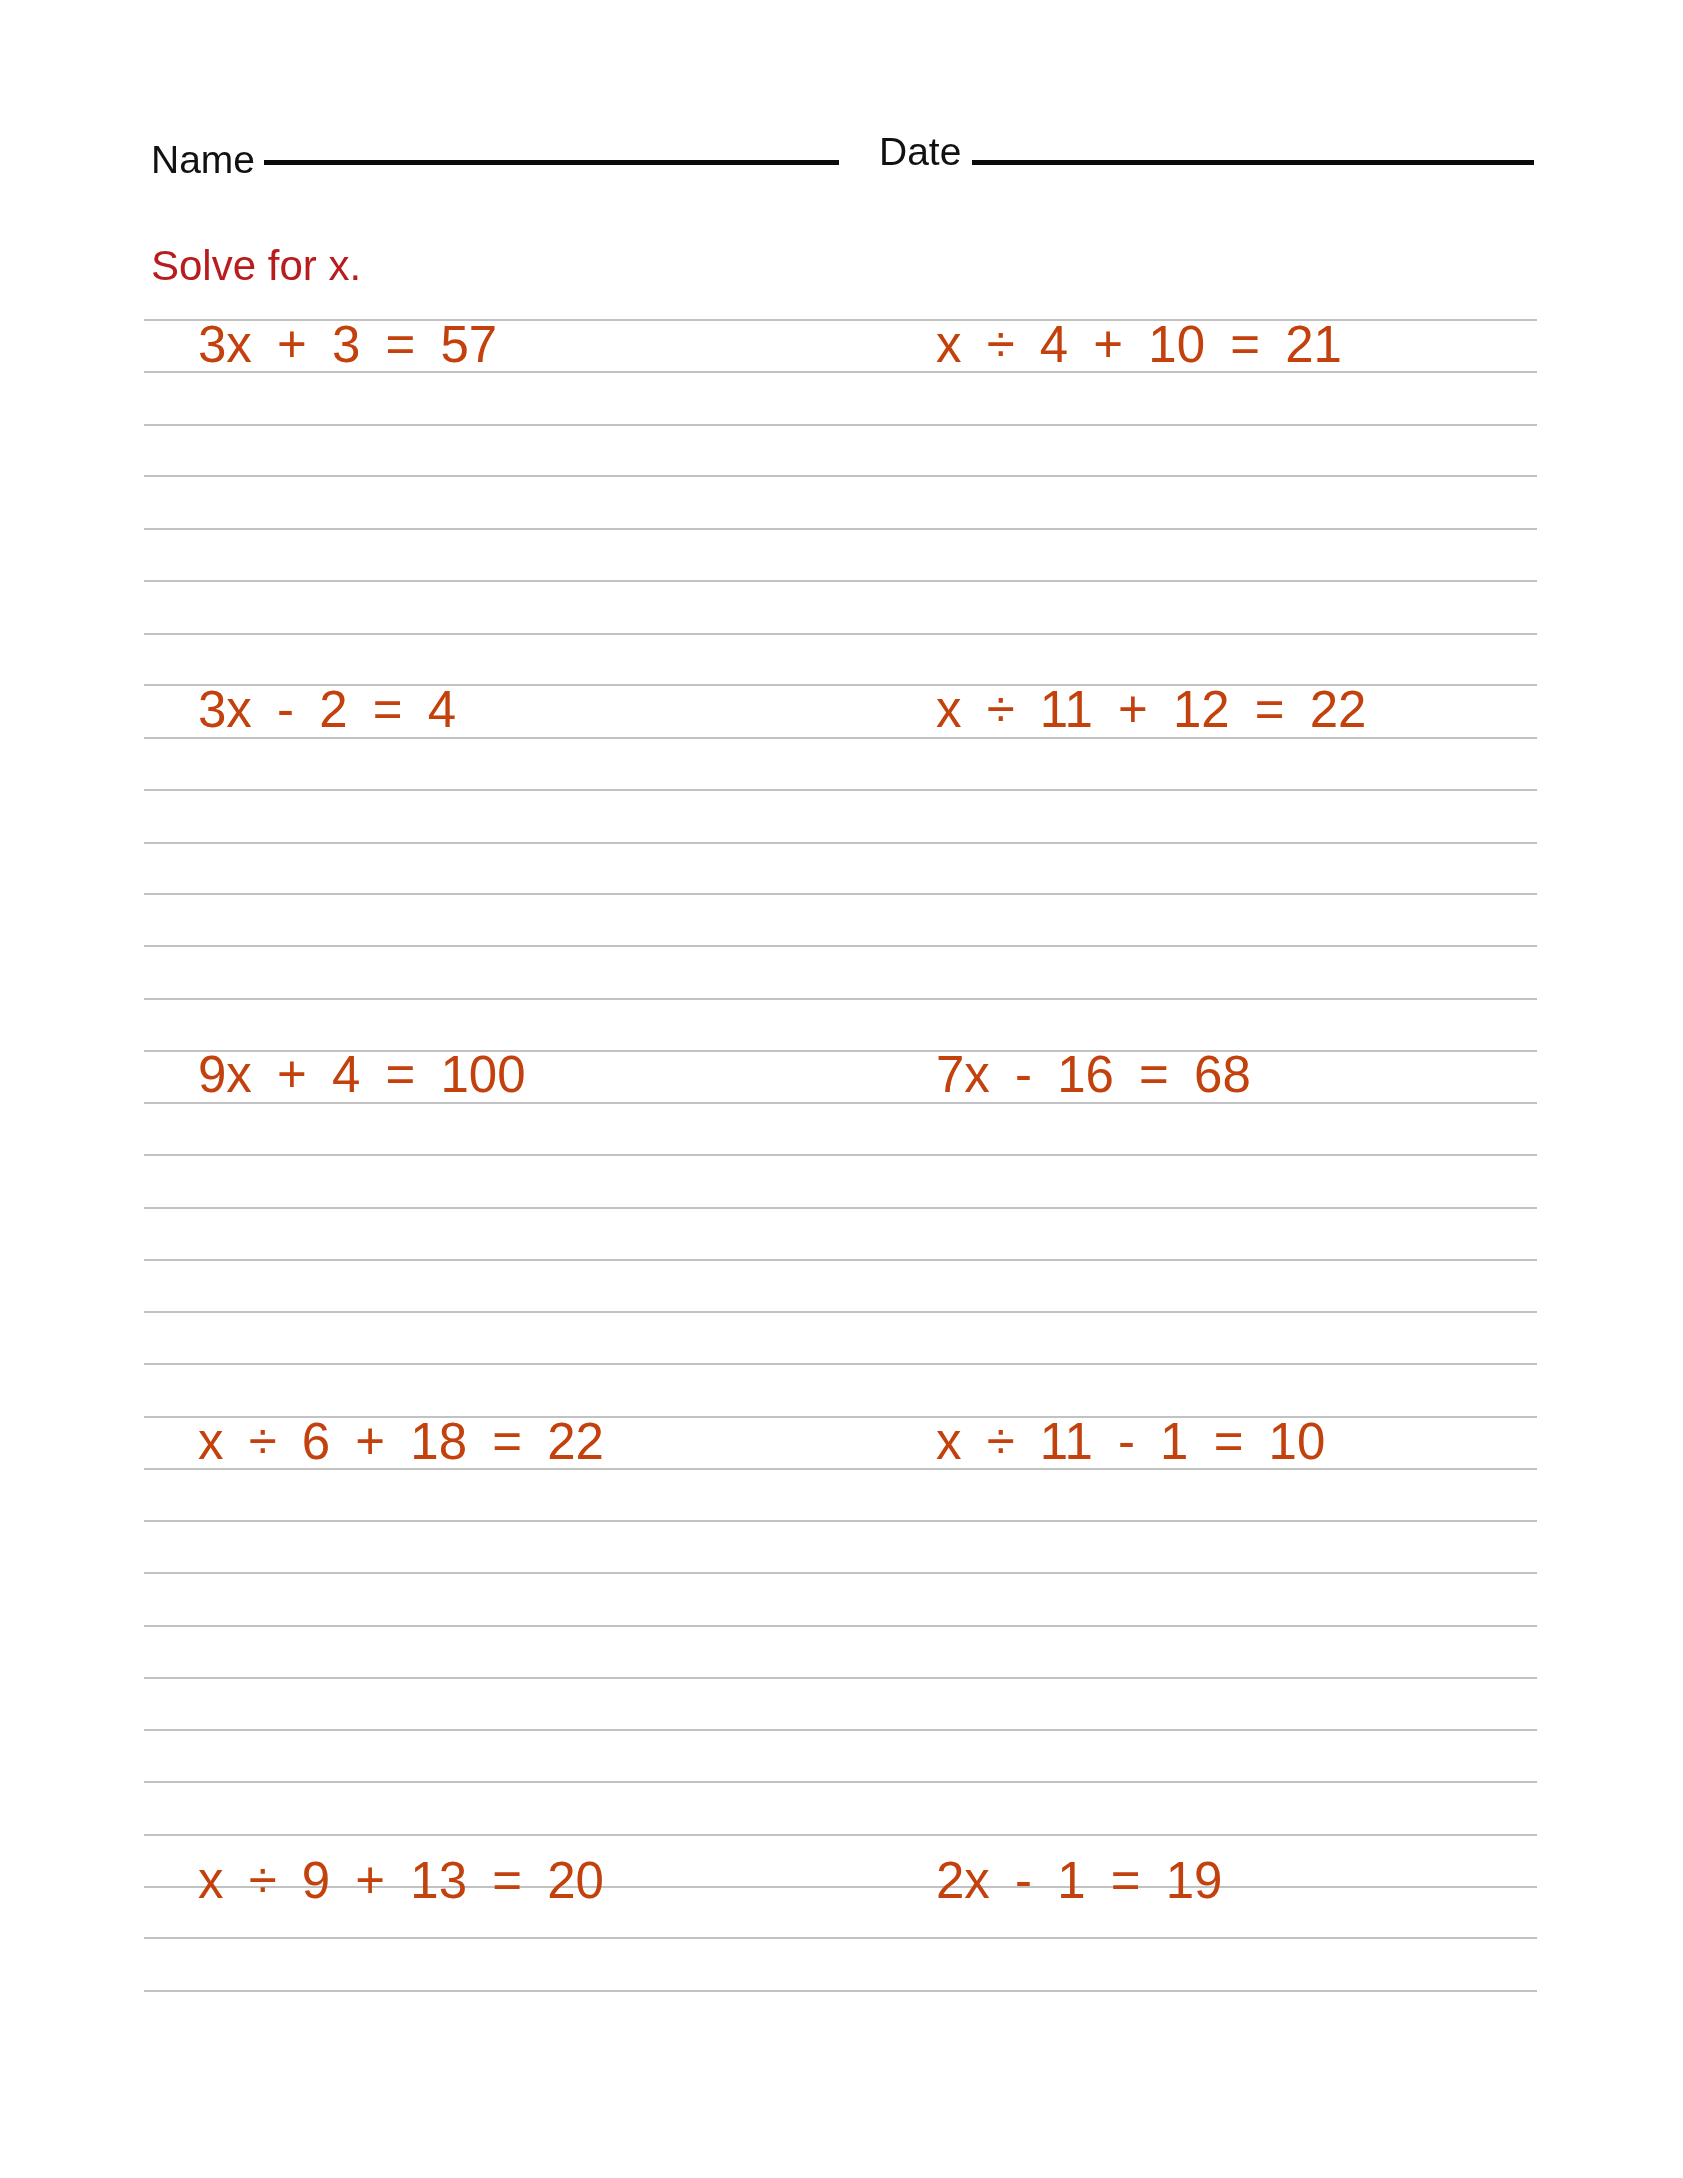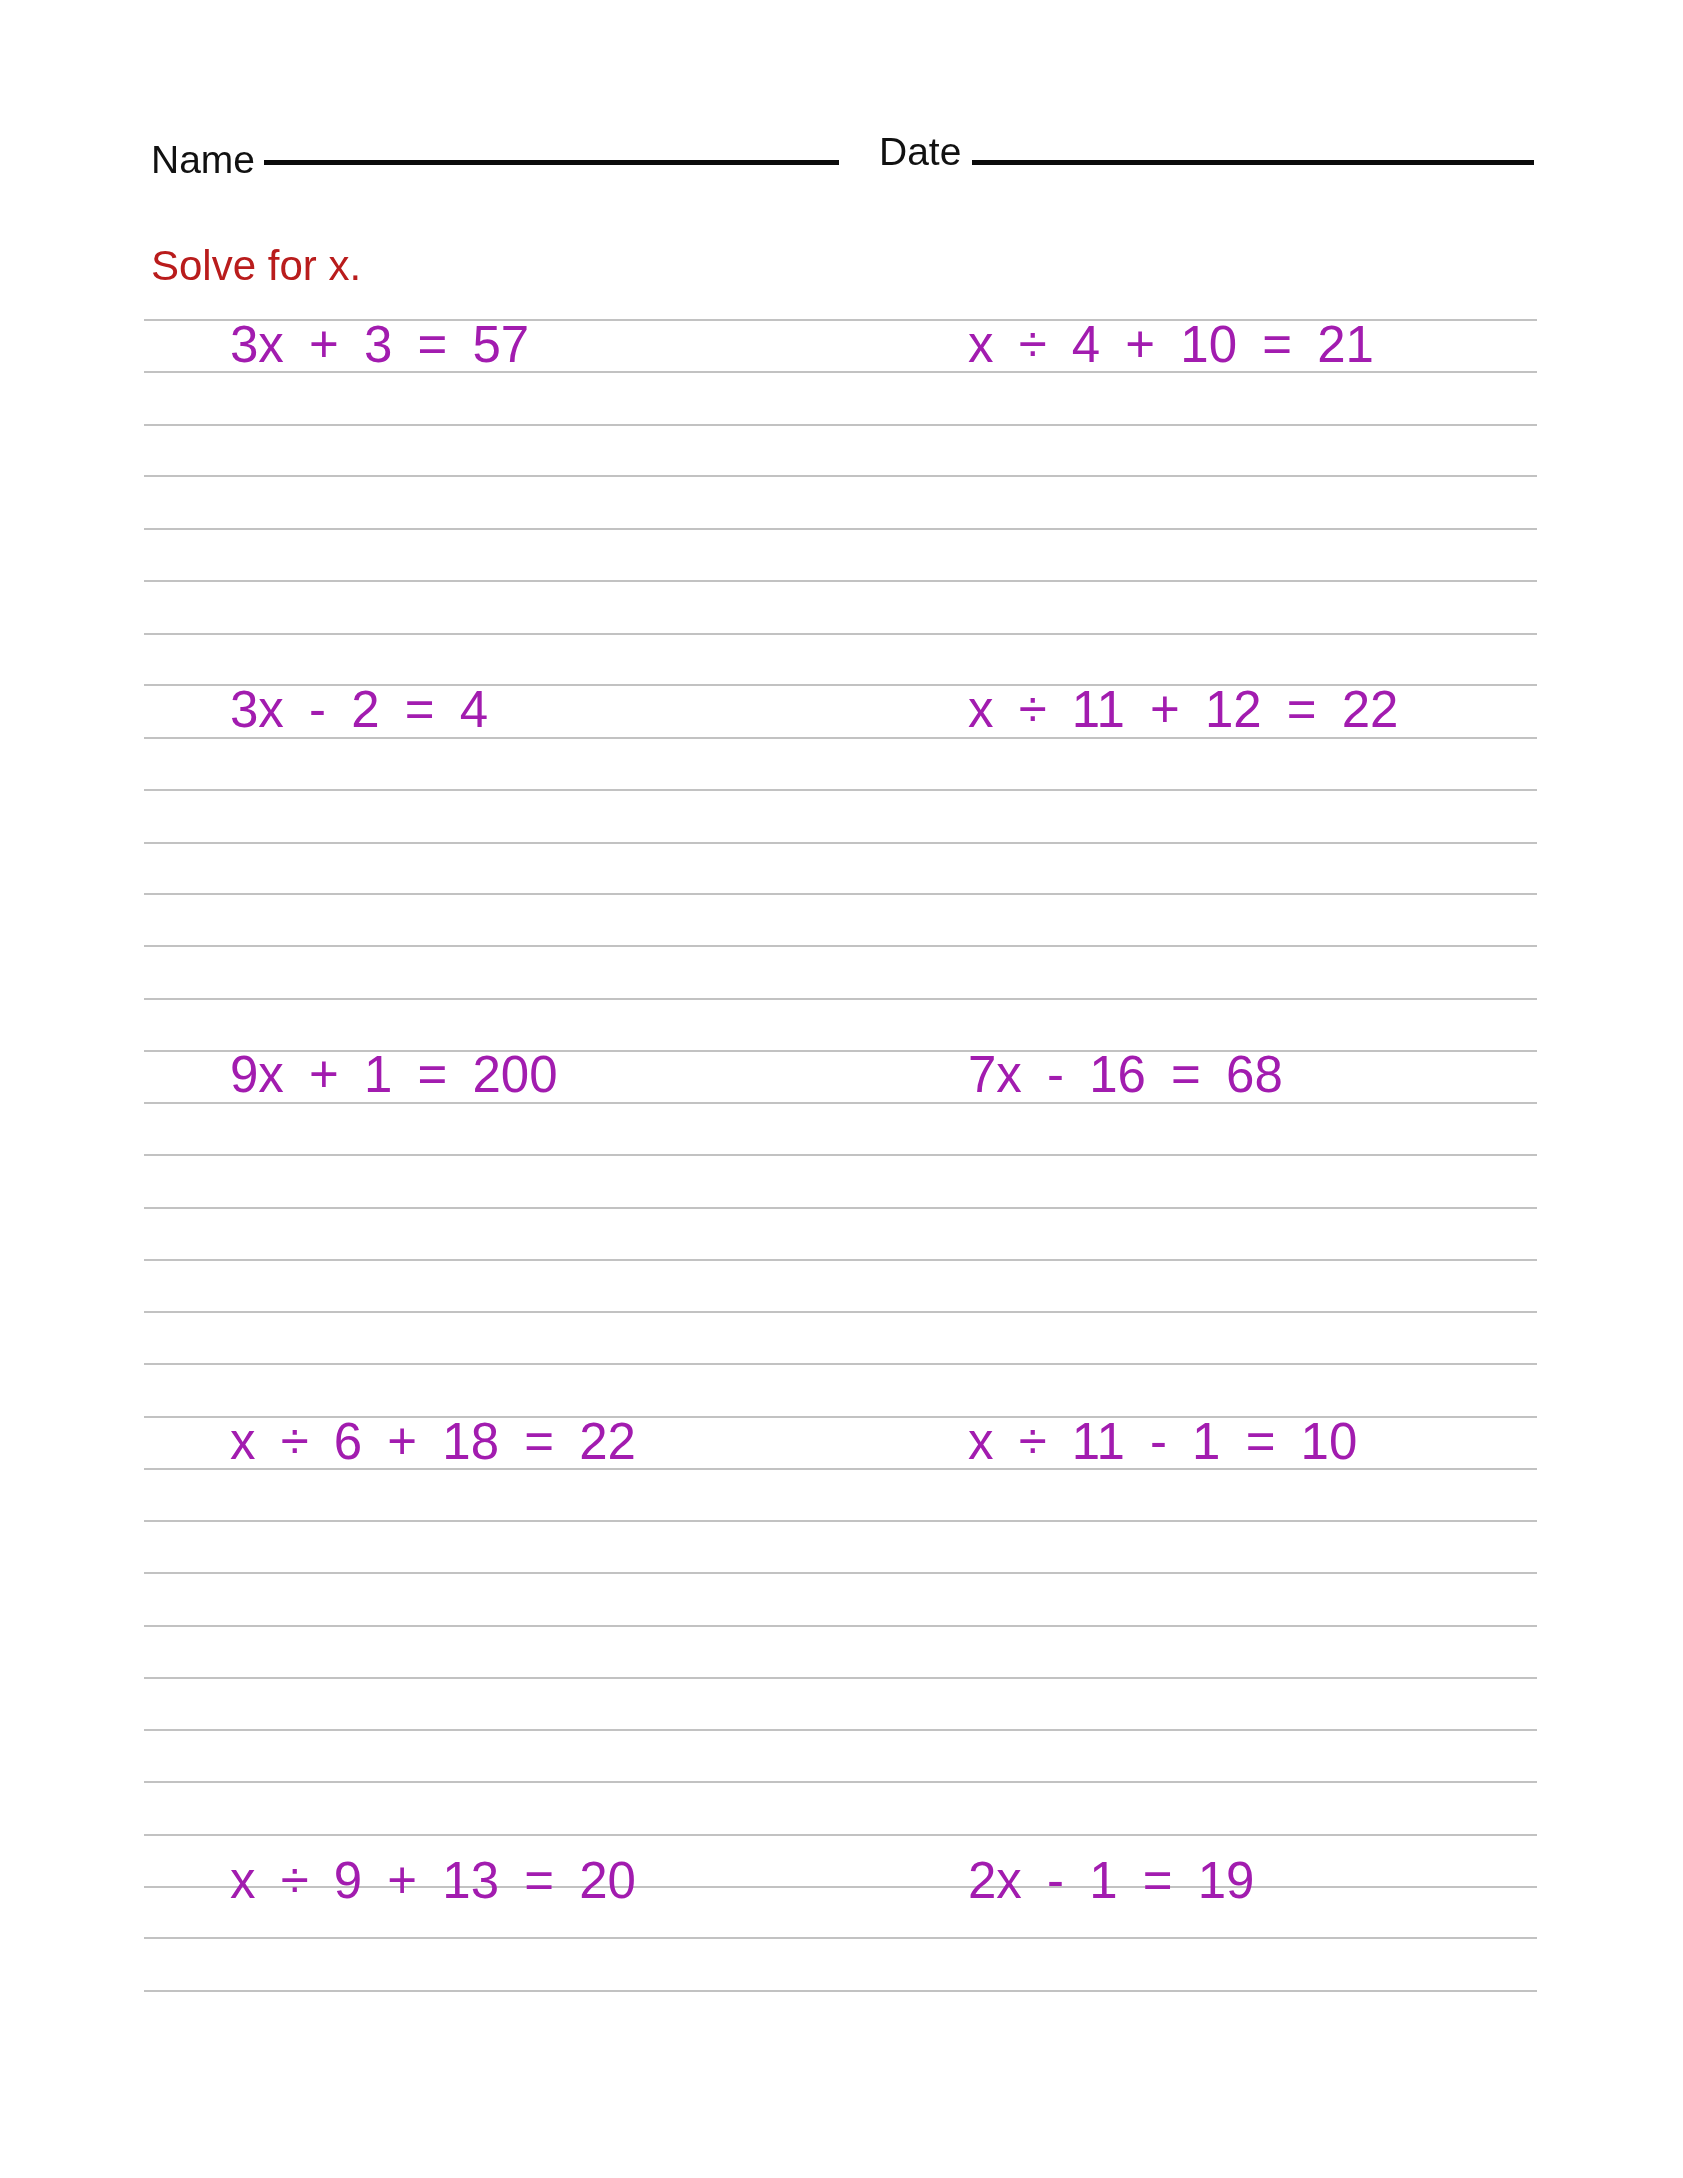--- a/index.html
+++ b/index.html
@@ -49,24 +49,23 @@
   .eq-row {
     position: absolute;
     left: 0;
     width: 1683px;
     height: 52px;
     line-height: 52px;
   }
   .eq {
     position: absolute;
     font-size: 51px;
-    color: #a21caf;
+    color: #c2410c;
     white-space: nowrap;
     word-spacing: 11px;
-    margin-left: 32px;
   }
   .eq.left  { left: 198px; }
   .eq.right { left: 936px; }
   #row-0 { top: 319px; }
   #row-1 { top: 684px; }
   #row-2 { top: 1049px; }
   #row-3 { top: 1416px; }
   #row-4 { top: 1855px; }
 </style>
 </head>
@@ -120,21 +119,21 @@
 
   <div id="row-0" class="eq-row">
     <span class="eq left">3x + 3 = 57</span>
     <span class="eq right">x ÷ 4 + 10 = 21</span>
   </div>
   <div id="row-1" class="eq-row">
     <span class="eq left">3x - 2 = 4</span>
     <span class="eq right">x ÷ 11 + 12 = 22</span>
   </div>
   <div id="row-2" class="eq-row">
-    <span class="eq left">9x + 1 = 200</span>
+    <span class="eq left">9x + 4 = 100</span>
     <span class="eq right">7x - 16 = 68</span>
   </div>
   <div id="row-3" class="eq-row">
     <span class="eq left">x ÷ 6 + 18 = 22</span>
     <span class="eq right">x ÷ 11 - 1 = 10</span>
   </div>
   <div id="row-4" class="eq-row">
     <span class="eq left">x ÷ 9 + 13 = 20</span>
     <span class="eq right">2x - 1 = 19</span>
   </div>

